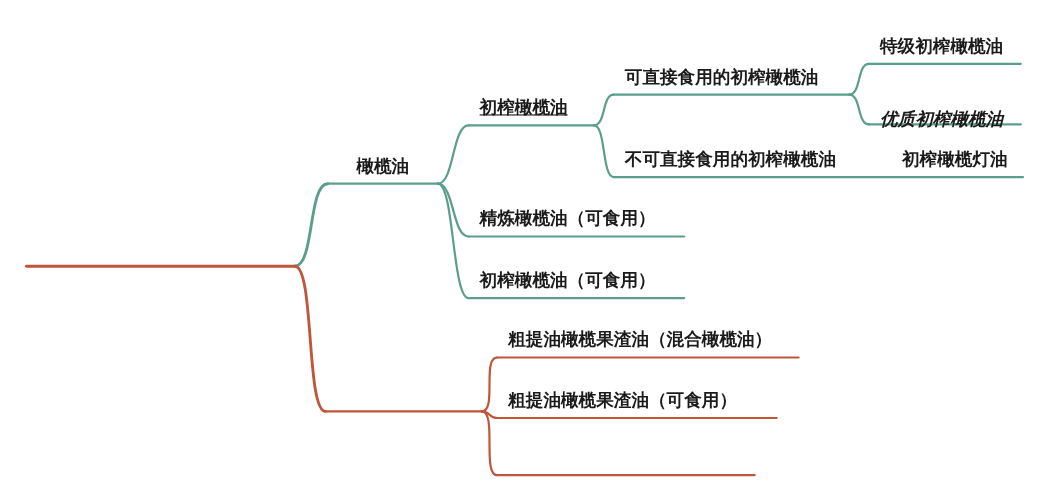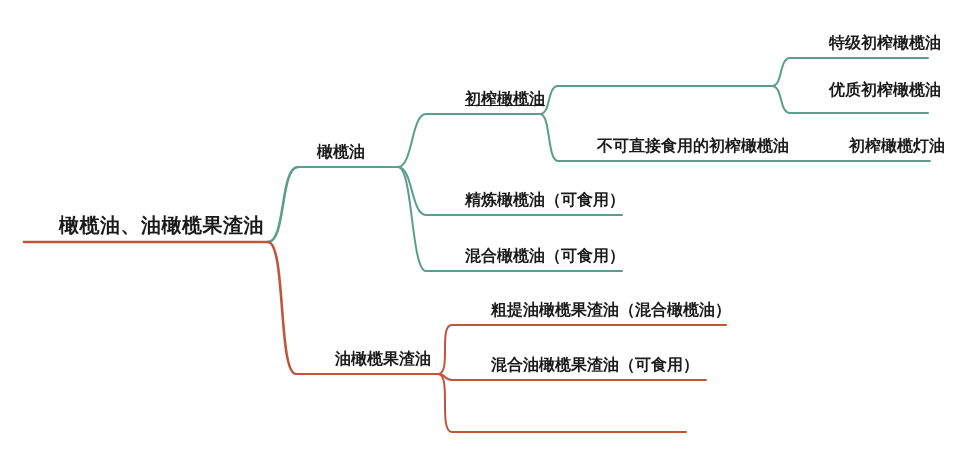--- a/index.html
+++ b/index.html
@@ -30,21 +30,20 @@
   path.stroke-red   { stroke: var(--red);   fill: none; stroke-linecap: round; stroke-width: 2; }
   path.thick { stroke-width: 2.6; }
   .node-label {
     position: absolute;
     color: var(--text);
     font-size: 16px;
     font-weight: 700;
     line-height: 20px;
     white-space: nowrap;
     cursor: default;
-    margin-left: 29px;
   }
   .node-label.root {
     font-size: 20px;
     line-height: 24px;
     font-weight: 800;
     letter-spacing: 0.5px;
   }
 </style>
 </head>
 <body>
@@ -87,39 +86,38 @@
 
     <path class="stroke-red" d="M438,374 C452,374 438,325 452,325"></path>
     <path class="stroke-red" d="M438,374 C446,374 444,380 452,380"></path>
     <path class="stroke-red" d="M438,374 C452,374 438,432 452,432"></path>
 
     <path class="stroke-red" d="M452,325 L726,325"></path>
     <path class="stroke-red" d="M452,380 L706,380"></path>
     <path class="stroke-red" d="M452,432 L686,432"></path>
   </svg>
 
-  <div class="node-label root" style="left:30px; top:213px;">橄榄油、油橄榄果渣油</div>
 
-  <div class="node-label" style="left:288px; top:142px;">橄榄油</div>
+  <div class="node-label" style="left:324px; top:142px;">橄榄油</div>
 
   <div class="node-label" style="left:436px; top:89px;text-decoration:underline;">初榨橄榄油</div>
 
+  <div class="node-label" style="left:568px; top:61px;">可直接食用的初榨橄榄油</div>
 
   <div class="node-label" style="left:800px; top:33px;">特级初榨橄榄油</div>
 
-  <div class="node-label" style="left:800px; top:80px;">优质初榨橄榄油</div>
+  <div class="node-label" style="left:800px; top:100px;font-style:italic;">优质初榨橄榄油</div>
 
   <div class="node-label" style="left:568px; top:136px;text-align:right;">不可直接食用的初榨橄榄油</div>
 
   <div class="node-label" style="left:820px; top:136px;">初榨橄榄灯油</div>
 
   <div class="node-label" style="left:436px; top:190px;">精炼橄榄油（可食用）</div>
 
-  <div class="node-label" style="left:436px; top:246px;">混合橄榄油（可食用）</div>
+  <div class="node-label" style="left:436px; top:246px;">初榨橄榄油（可食用）</div>
 
-  <div class="node-label" style="left:306px; top:349px;">油橄榄果渣油</div>
 
   <div class="node-label" style="left:462px; top:300px;">粗提油橄榄果渣油（混合橄榄油）</div>
 
-  <div class="node-label" style="left:462px; top:355px;">混合油橄榄果渣油（可食用）</div>
+  <div class="node-label" style="left:462px; top:355px;">粗提油橄榄果渣油（可食用）</div>
 
 
 </div>
 
 </body></html>

